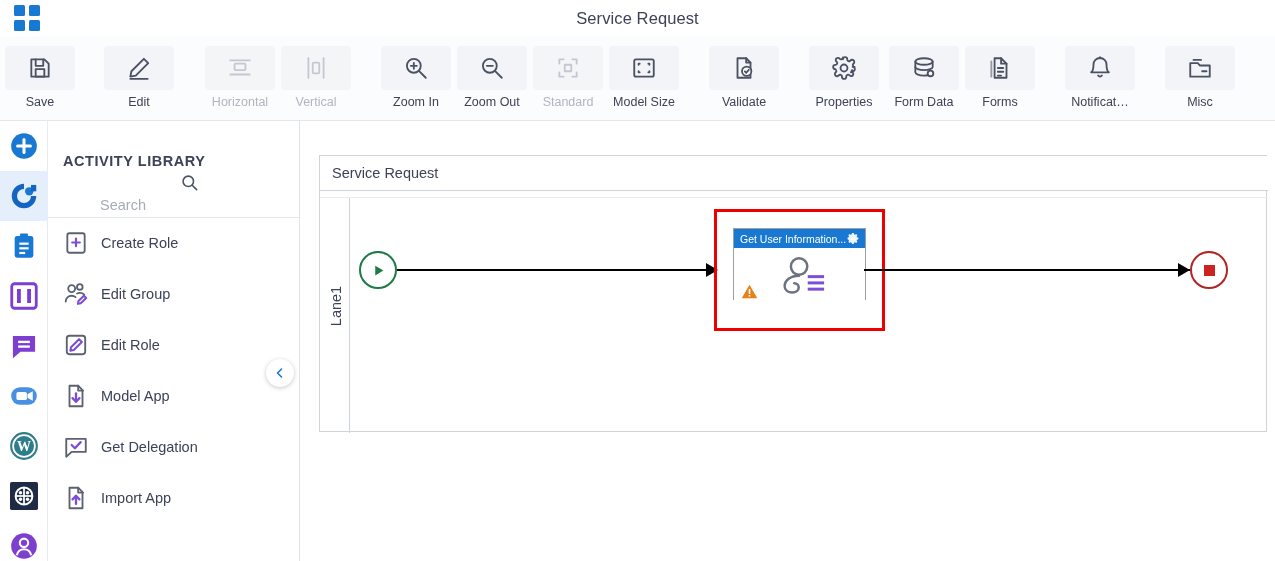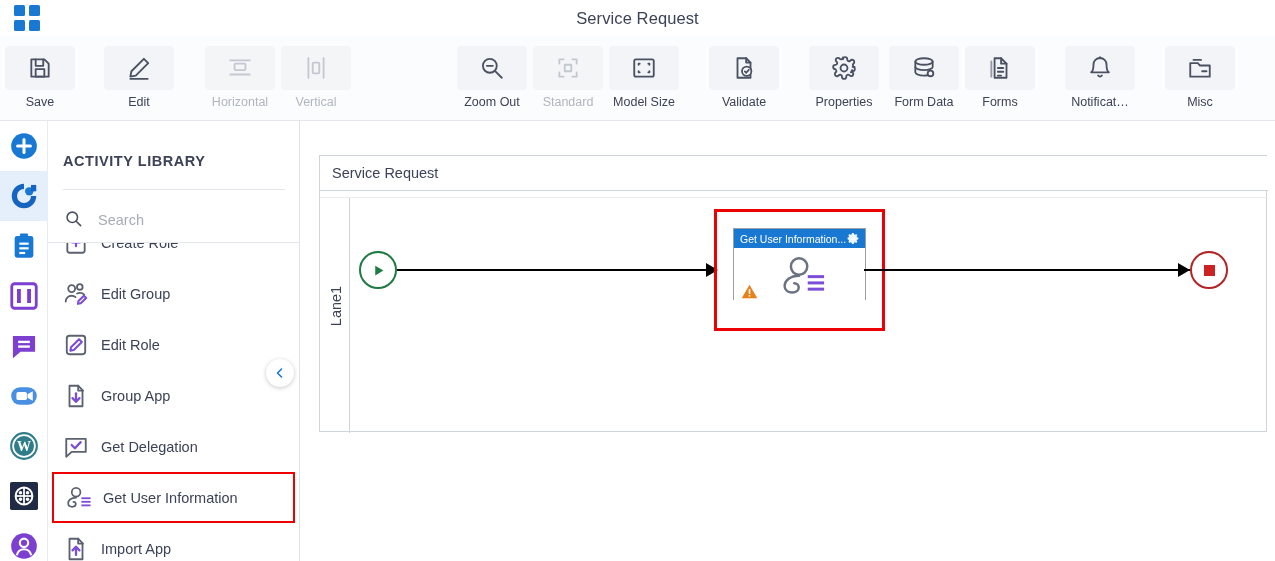--- a/index.html
+++ b/index.html
@@ -77,24 +77,25 @@
     overflow:hidden;
   }
   .lib-title {
     position:absolute; left:15px; top:32px;
     font-size:14.5px; font-weight:bold; color:#3c4257; letter-spacing:.55px;
   }
   .lib-hdr-rule {
     position:absolute; left:15px; top:68px; width:222px; height:1px; background:#e4e8ed;
   }
   .lib-search {
-    position:absolute; left:0; top:77px; width:280px; height:45px;
+    position:absolute; left:0; top:52px; width:280px; height:45px;
     background:#ffffff;
     display:flex; align-items:center; z-index:5;
     border-bottom:1px solid #e4e8ed;
+    flex-direction:column;
   }
   .lib-search .mag { margin-left:16px; margin-right:13px; }
   .lib-search input {
     border:0; outline:0; background:transparent;
     font-family:"Liberation Sans", sans-serif;
     font-size:14.5px; color:#3c4257; width:180px;
   }
   .lib-search input::placeholder { color:#a6acb6; }
 
   .lib-list {
@@ -239,20 +240,31 @@
     <div class="tb-item disabled" style="left: 281px;">
       <div class="tb-btn">
         <svg width="26" height="26" viewBox="0 0 24 24" fill="none" stroke="#4a5162" stroke-width="1.7" stroke-linecap="round" stroke-linejoin="round">
           <rect x="9" y="7" width="6" height="10" rx="1"></rect>
           <line x1="5" y1="3" x2="5" y2="21"></line>
           <line x1="19" y1="3" x2="19" y2="21"></line>
         </svg>
       </div>
       <div class="tb-label">Vertical</div>
     </div>
+    <div class="tb-item" style="left: 381px;">
+      <div class="tb-btn">
+        <svg width="26" height="26" viewBox="0 0 24 24" fill="none" stroke="#4a5162" stroke-width="1.7" stroke-linecap="round" stroke-linejoin="round">
+          <circle cx="10" cy="10" r="6.4"></circle>
+          <line x1="14.7" y1="14.7" x2="21" y2="21"></line>
+          <line x1="10" y1="7.2" x2="10" y2="12.8"></line>
+          <line x1="7.2" y1="10" x2="12.8" y2="10"></line>
+        </svg>
+      </div>
+      <div class="tb-label">Zoom In</div>
+    </div>
     <div class="tb-item" style="left: 457px;">
       <div class="tb-btn">
         <svg width="26" height="26" viewBox="0 0 24 24" fill="none" stroke="#4a5162" stroke-width="1.7" stroke-linecap="round" stroke-linejoin="round">
           <circle cx="10" cy="10" r="6.4"></circle>
           <line x1="14.7" y1="14.7" x2="21" y2="21"></line>
           <line x1="7.2" y1="10" x2="12.8" y2="10"></line>
         </svg>
       </div>
       <div class="tb-label">Zoom Out</div>
     </div>
@@ -467,38 +479,28 @@
           </svg></span>
         <span class="rl">Edit Role</span>
       </div>
       <div class="lib-row">
         <span class="ri"><svg width="26" height="26" viewBox="0 0 24 24" fill="none" stroke="#5b6170" stroke-width="1.7" stroke-linecap="round" stroke-linejoin="round">
             <path d="M14 2.5H6v19h12V6.5z"></path>
             <path d="M14 2.5v4.5h4.5"></path>
             <line x1="12" y1="9.5" x2="12" y2="17" stroke="#7c4dd6" stroke-width="2.1"></line>
             <polyline points="8.8,14 12,17.3 15.2,14" stroke="#7c4dd6" stroke-width="2.1"></polyline>
           </svg></span>
-        <span class="rl">Group App</span>
+        <span class="rl">Model App</span>
       </div>
       <div class="lib-row">
         <span class="ri"><svg width="26" height="26" viewBox="0 0 24 24" fill="none" stroke="#5b6170" stroke-width="1.7" stroke-linecap="round" stroke-linejoin="round">
             <path d="M3 4.5h18v12H8l-5 4.5z"></path>
             <polyline points="8,10.2 11,13.2 16.3,7.5" stroke="#7c4dd6" stroke-width="2.1"></polyline>
           </svg></span>
         <span class="rl">Get Delegation</span>
-      </div>
-      <div class="lib-row selected">
-        <span class="ri"><svg width="27" height="26" viewBox="0 0 28 26" fill="none">
-            <circle cx="11.5" cy="7" r="4.5" stroke="#5b6170" stroke-width="1.8"></circle>
-            <path d="M11.5 12.5c-5 0-8.2 2.7-8.2 6 0 2.2 1.9 3.6 4.3 3.6 2.2 0 3.6-1.2 3.6-2.8 0-1.4-1.1-2.4-2.5-2.4" stroke="#5b6170" stroke-width="1.8" stroke-linecap="round"></path>
-            <rect x="17" y="12.3" width="9.5" height="1.9" fill="#7c4dd6"></rect>
-            <rect x="17" y="16" width="9.5" height="1.9" fill="#7c4dd6"></rect>
-            <rect x="17" y="19.7" width="9.5" height="1.9" fill="#7c4dd6"></rect>
-          </svg></span>
-        <span class="rl">Get User Information</span>
       </div>
       <div class="lib-row">
         <span class="ri"><svg width="26" height="26" viewBox="0 0 24 24" fill="none" stroke="#5b6170" stroke-width="1.7" stroke-linecap="round" stroke-linejoin="round">
             <path d="M14 2.5H6v19h12V6.5z"></path>
             <path d="M14 2.5v4.5h4.5"></path>
             <line x1="12" y1="17.5" x2="12" y2="10" stroke="#7c4dd6" stroke-width="2.1"></line>
             <polyline points="8.8,13.3 12,10 15.2,13.3" stroke="#7c4dd6" stroke-width="2.1"></polyline>
           </svg></span>
         <span class="rl">Import App</span>
       </div>

